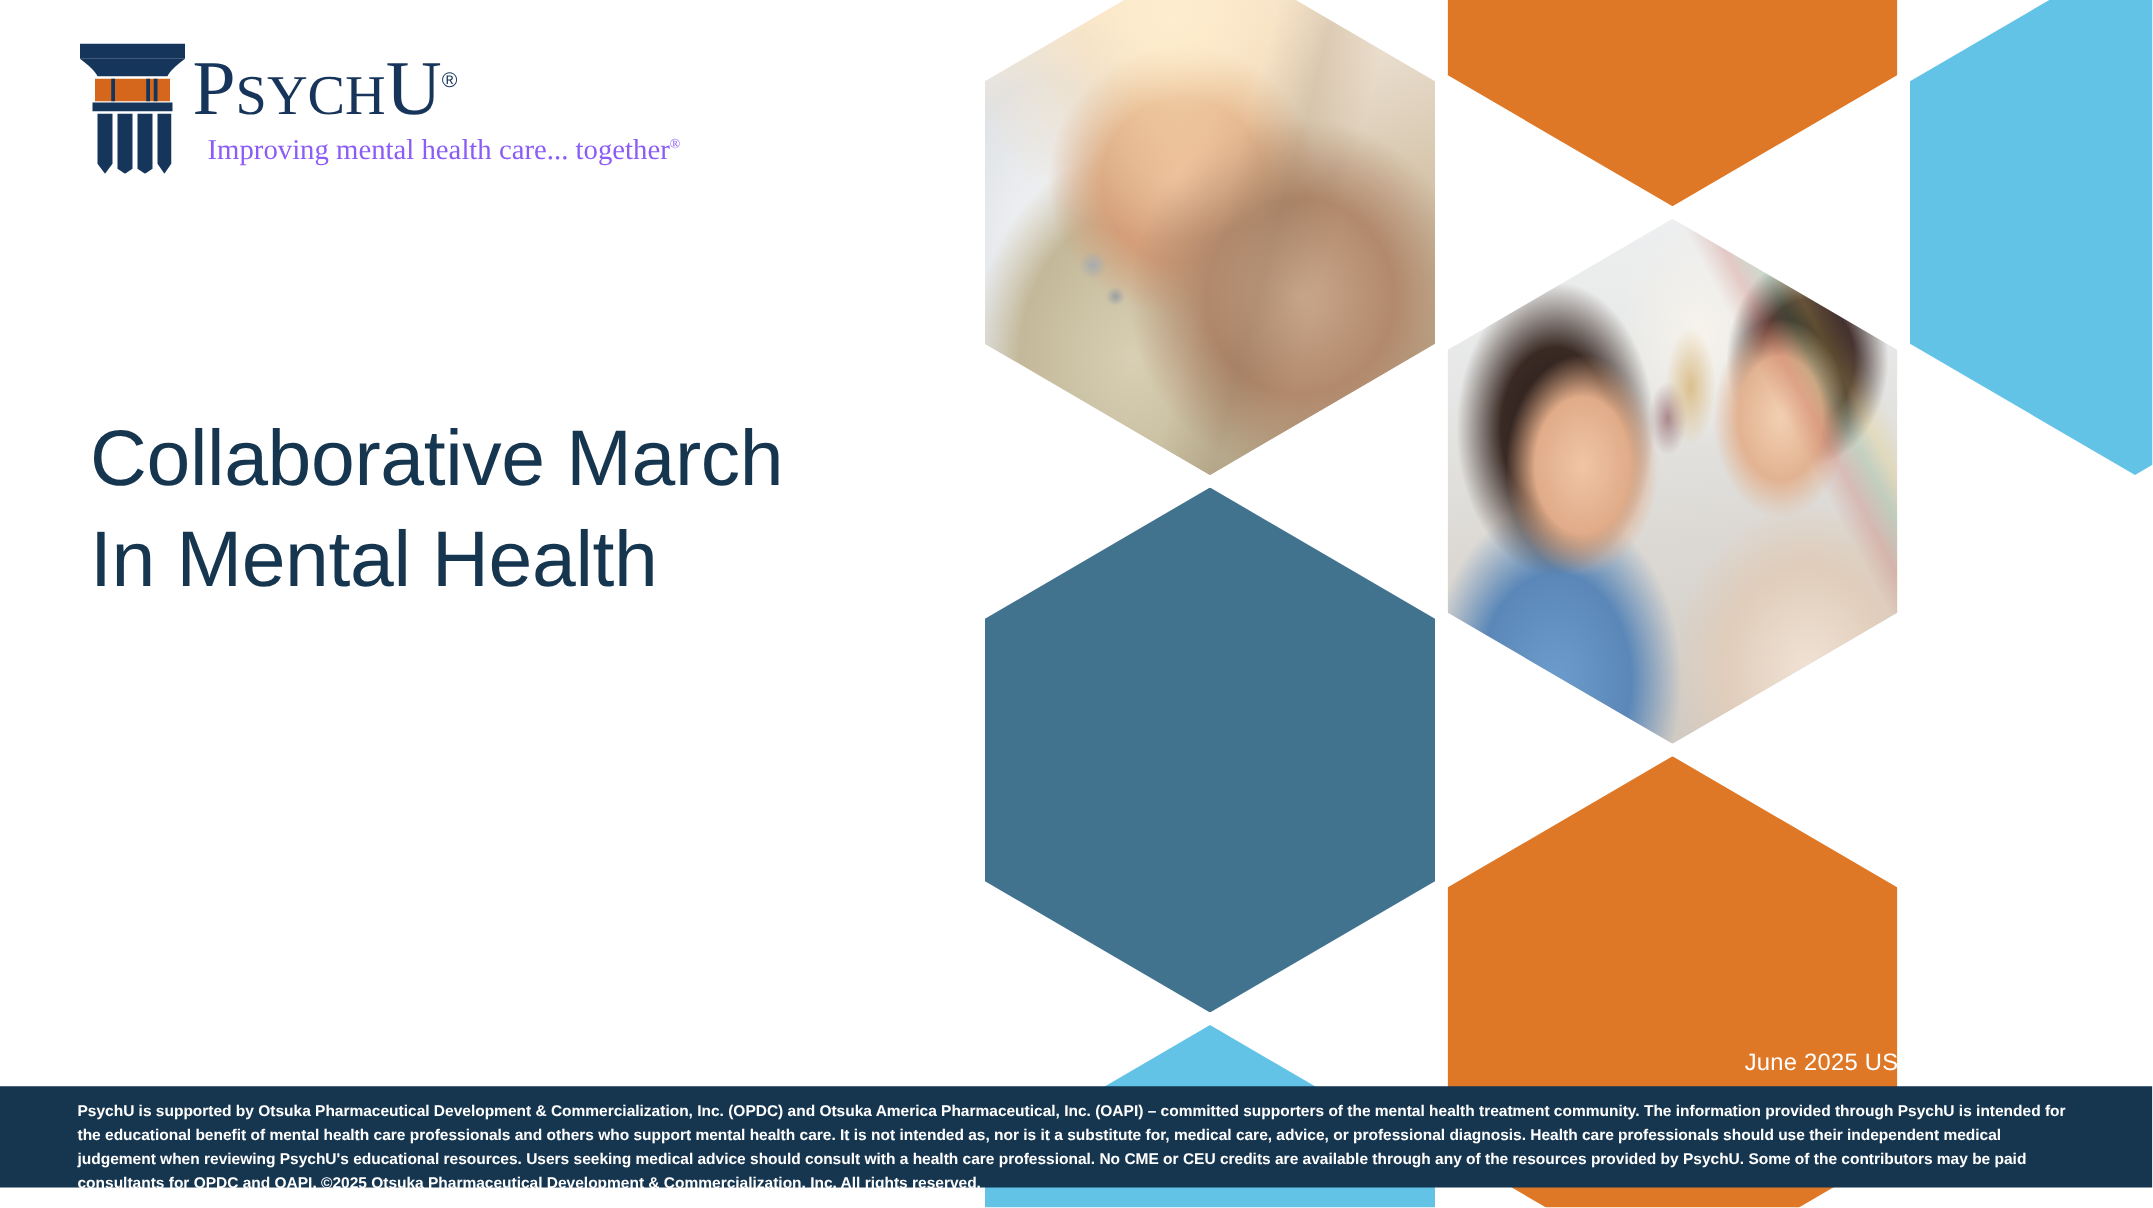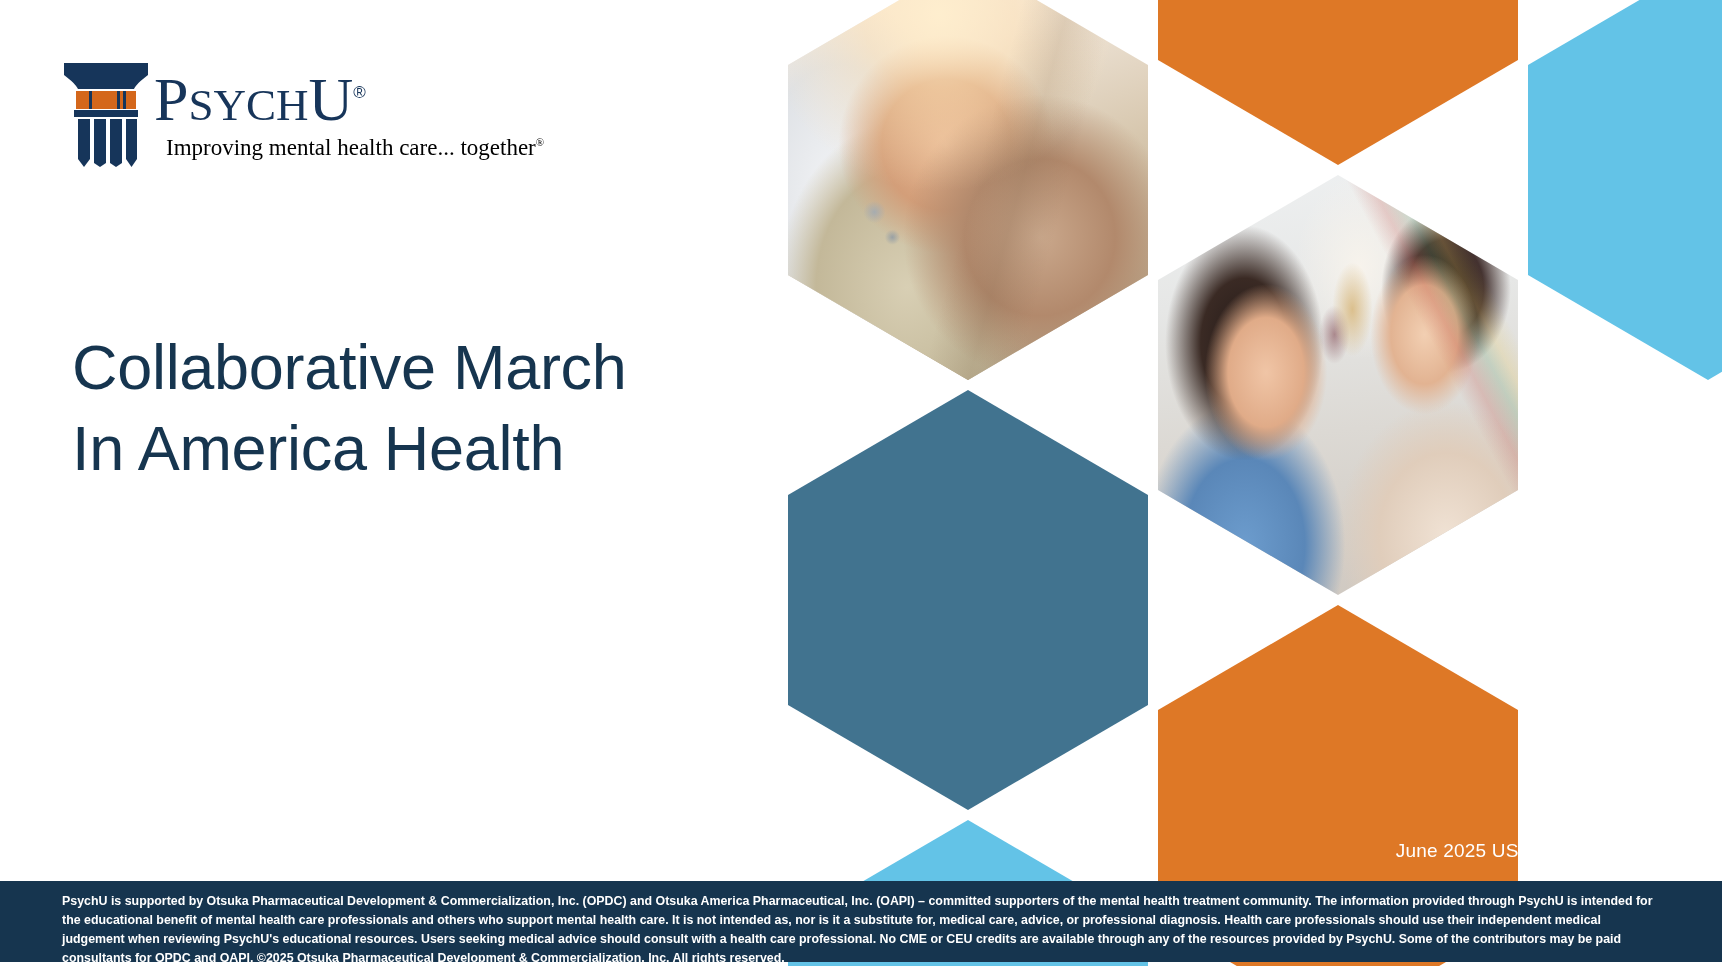--- a/index.html
+++ b/index.html
@@ -13,21 +13,21 @@
   .slide {
     position:relative;
     width:1722px; height:966px;
     background:#ffffff;
     overflow:hidden;
   }
 
   
   .logo-block {
     position:absolute;
-    left:62px; top:59px;
+    left:62px; top:31px;
     width:370px; height:110px;
   }
   .logo-mark {
     position:absolute;
     left:0; top:0;
     width:88px; height:108px;
   }
   .logo-word {
     position:absolute;
     left:92px; top:9px;
@@ -43,21 +43,21 @@
   .logo-word .lg-reg {
     font-size:17px;
     vertical-align:super;
     font-family:"Liberation Sans", sans-serif;
   }
   .logo-tag {
     position:absolute;
     left:104px; top:76px;
     font-family:"Liberation Serif", serif;
     font-size:23px;
-    color:#000000;
+    color:#8b5cf6;
     white-space:nowrap;
   }
   .logo-tag .tag-reg {
     font-size:11px;
     vertical-align:super;
   }
 
   
   .title {
     position:absolute;
@@ -135,21 +135,21 @@
     right:56px; bottom:104px;
     font-size:19px;
     color:#ffffff;
     white-space:nowrap;
     letter-spacing:0.2px;
   }
 
   
   .footer {
     position:absolute;
-    left:0; bottom:4px;
+    left:0; bottom:16px;
     width:1722px; height:81px;
     background:#16354F;
   }
   .footer-text {
     position:absolute;
     left:62px; top:11px;
     width:1600px;
     font-size:12.4px;
     line-height:1.52;
     color:#ffffff;
@@ -190,21 +190,21 @@
       <span class="lg-cap">P</span><span class="lg-sc">SYCH</span><span class="lg-cap">U</span><span class="lg-reg">®</span>
     </span>
 
     <span class="logo-tag">
       <span>Improving mental health care... together</span><span class="tag-reg">®</span>
     </span>
   </div>
 
   <h1 class="title">
     <span class="title-line">Collaborative March</span>
-    <span class="title-line">In America Health</span>
+    <span class="title-line">In Mental Health</span>
   </h1>
 
   <div class="hex-art">
 
     <div class="hex photo-hands" style="left:18px; top:80px; width:360px; height:420px;"></div>
 
     <div class="hex hex-steel" style="left:18px; top:510px; width:360px; height:420px;"></div>
 
     <div class="hex hex-lightblue" style="left:18px; top:940px; width:360px; height:420px;"></div>
 

